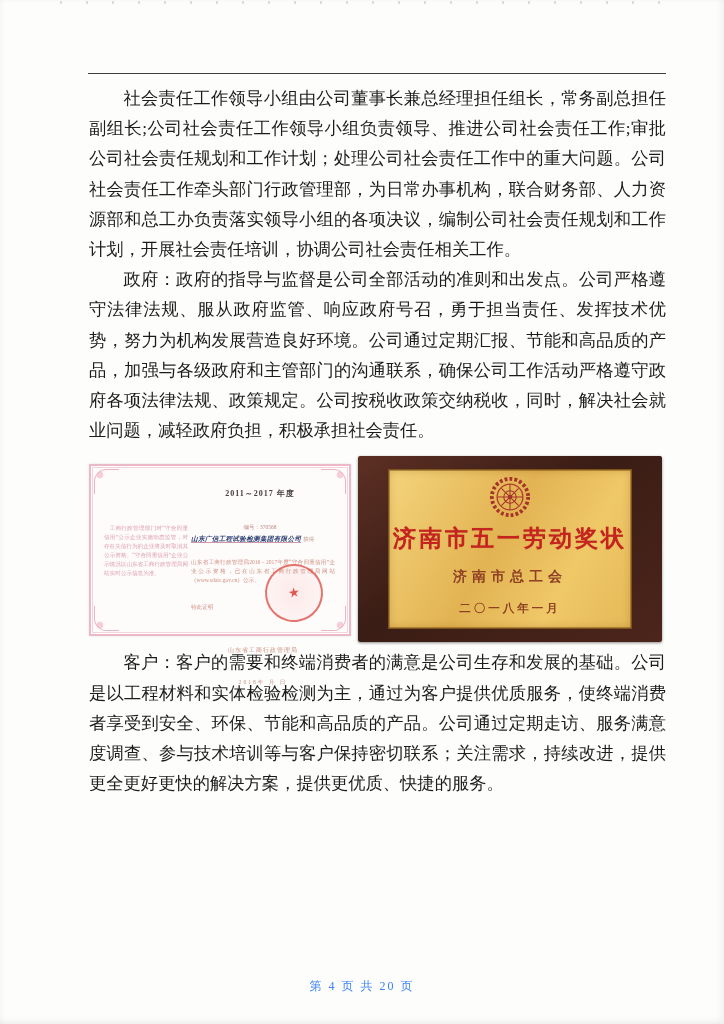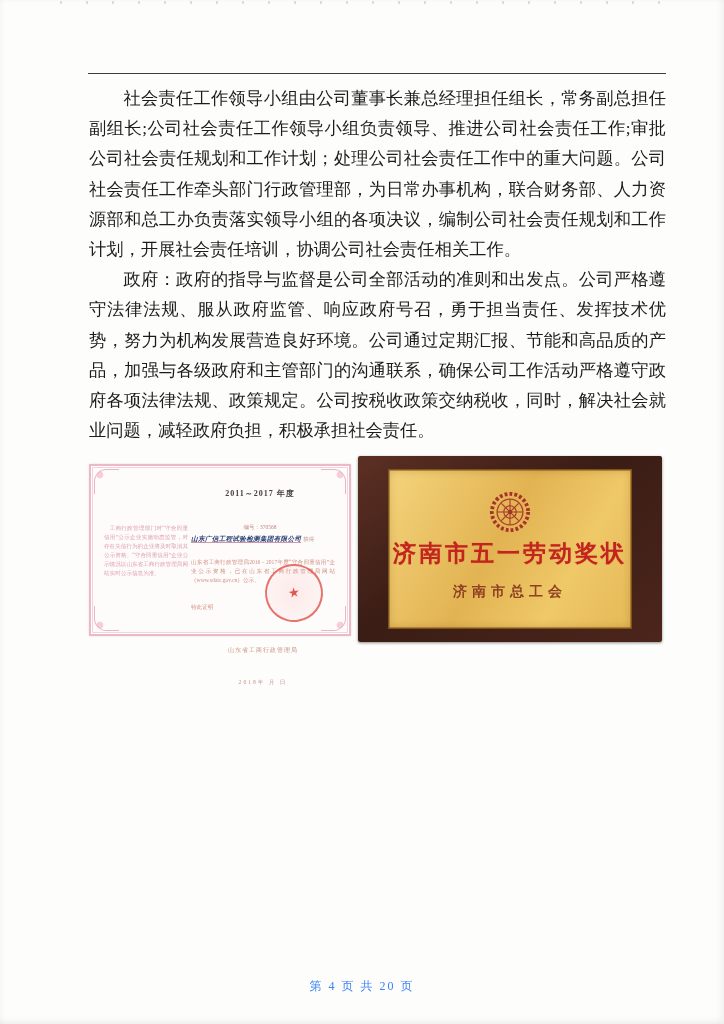--- a/index.html
+++ b/index.html
@@ -108,23 +108,25 @@
             <circle cx="22" cy="22" r="19" fill="none" stroke="#a5352a" stroke-width="4" stroke-dasharray="3 2.2"></circle>
             <circle cx="22" cy="22" r="13.5" fill="none" stroke="#b0402f" stroke-width="1.4"></circle>
             <g stroke="#a5352a" stroke-width="1.1" fill="none">
               <path d="M22 9 L22 35 M9 22 L35 22 M13 13 L31 31 M31 13 L13 31"></path>
               <circle cx="22" cy="22" r="6.5"></circle>
             </g>
             <circle cx="22" cy="22" r="2.4" fill="#a5352a"></circle>
           </svg>
           <div class="p-title">济南市五一劳动奖状</div>
           <div class="p-issuer">济南市总工会</div>
+          <div class="p-date">二〇一八年一月</div>
         </div>
       </div>
 
     </div>
 
+    <p>客户：客户的需要和终端消费者的满意是公司生存和发展的基础。公司是以工程材料和实体检验检测为主，通过为客户提供优质服务，使终端消费者享受到安全、环保、节能和高品质的产品。公司通过定期走访、服务满意度调查、参与技术培训等与客户保持密切联系；关注需求，持续改进，提供更全更好更快的解决方案，提供更优质、快捷的服务。</p>
   </main>
 
   <footer>
     <span>第 4 页 共 20 页</span>
   </footer>
 </div>
 
 </body></html>

